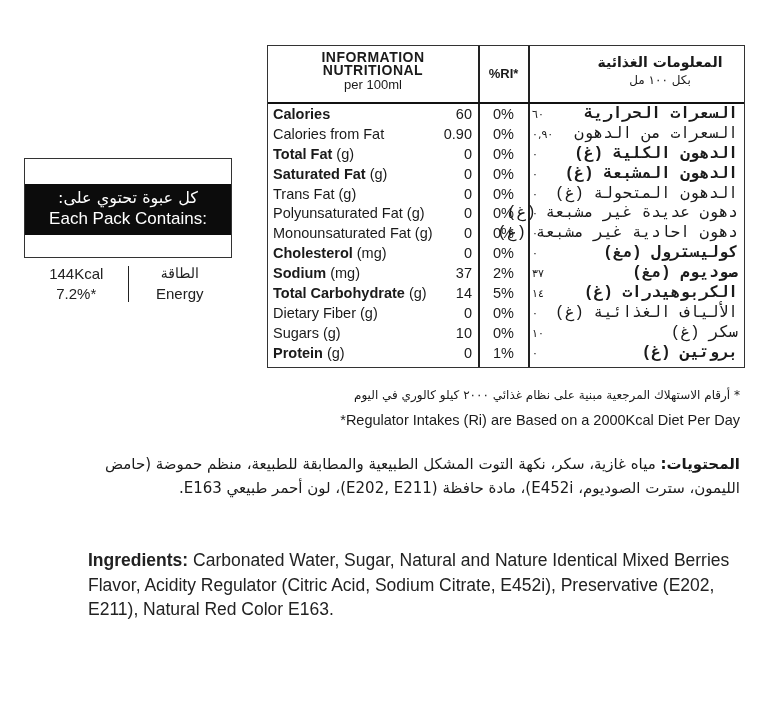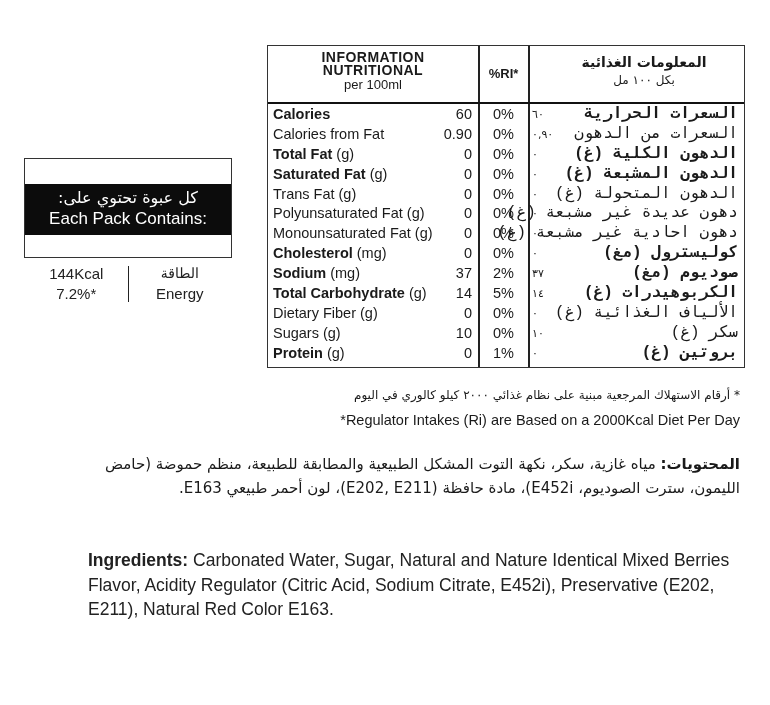--- a/index.html
+++ b/index.html
@@ -19,21 +19,21 @@
     
     .nut-table { position: absolute; left: 267px; top: 45px; width: 478px; height: 323px; border: 1.5px solid #333; }
     .nut-head { position: absolute; left: 0; top: 0; width: 100%; height: 58px; border-bottom: 2px solid #111; }
     .col-div { position: absolute; top: 0; width: 1.5px; height: 100%; background: #222; }
     .col-div.a { left: 210px; }
     .col-div.b { left: 260px; }
     .head-en { position: absolute; left: 0; top: 5px; width: 210px; text-align: center; }
     .head-en .t { font-weight: bold; font-size: 14px; line-height: 13px; letter-spacing: 0.5px; }
     .head-en .s { font-size: 13px; line-height: 16px; }
     .head-ri { position: absolute; left: 211px; top: 20px; width: 49px; text-align: center; font-weight: bold; font-size: 13px; }
-    .head-ar { position: absolute; left: 252px; top: 6px; width: 210px; text-align: center; direction: rtl; font-family: "DejaVu Sans", sans-serif; padding-left: 38px; }
+    .head-ar { position: absolute; left: 268px; top: 6px; width: 210px; text-align: center; direction: rtl; font-family: "DejaVu Sans", sans-serif; padding-left: 38px; }
     .head-ar .t { font-weight: bold; font-size: 14px; line-height: 20px; }
     .head-ar .s { font-size: 12px; line-height: 16px; }
 
     .rows { position: absolute; left: 0; top: 59px; width: 100%; }
     .row { position: relative; height: 19.9px; font-size: 14.5px; line-height: 19.9px; }
     .row .lbl { position: absolute; left: 5px; top: 0; white-space: nowrap; }
     .row .lbl b { font-weight: bold; }
     .row .val { position: absolute; right: 272px; top: 0; text-align: right; }
     .row .ri { position: absolute; left: 211px; width: 49px; top: 0; text-align: center; }
     .row .arval { position: absolute; left: 264px; top: 0; font-family: "DejaVu Sans", sans-serif; font-size: 11px; }

